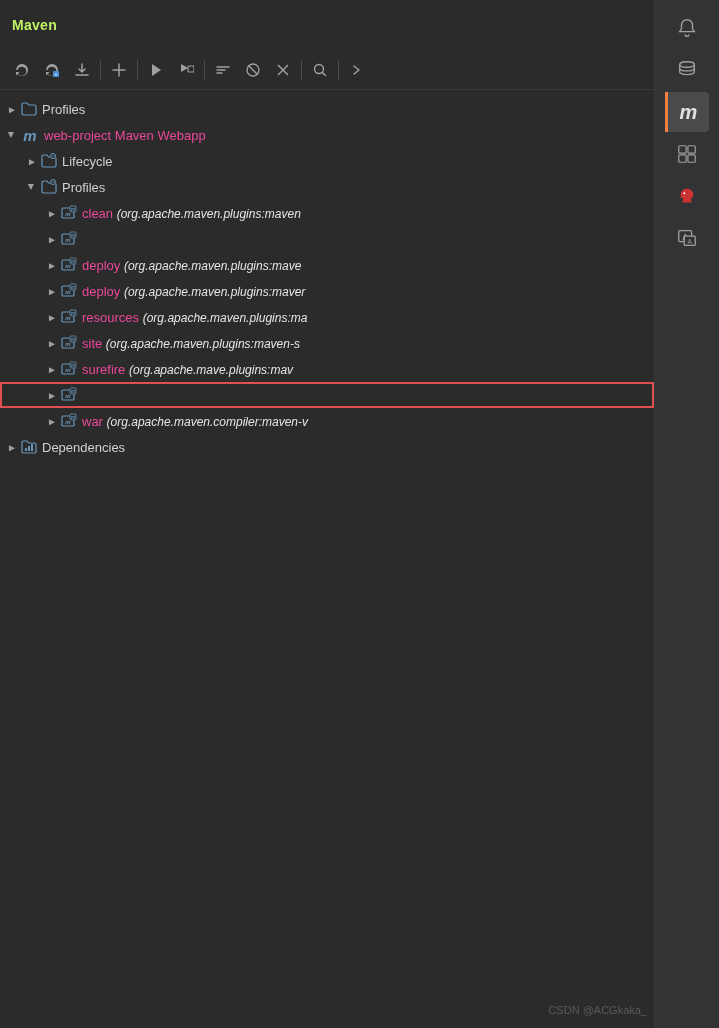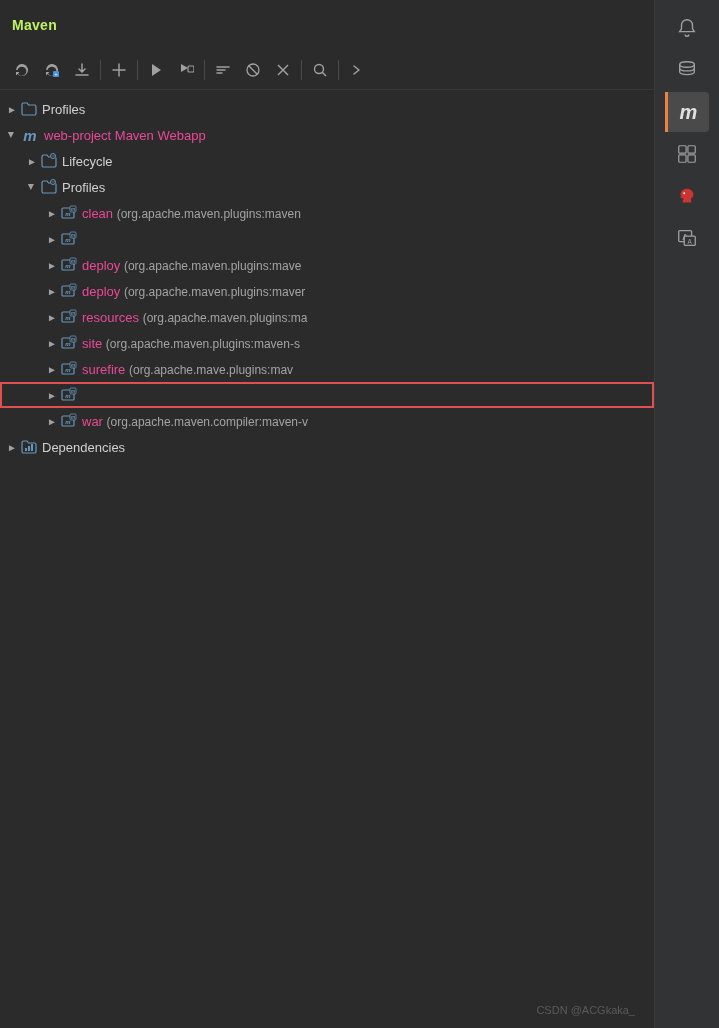--- a/index.html
+++ b/index.html
@@ -108,22 +108,23 @@
       flex-shrink: 0;
     }
     .tree-label {
       font-size: 13px;
       color: #d0d0d0;
     }
     .tree-label .blue-text {
       color: #ec4899;
     }
     .tree-label .gray-text {
-      color: #a3a3a3;
+      color: #e5e5e5;
       font-size: 12px;
+      font-style: italic;
     }
 
     
     .tree-item.highlighted {
       outline: 2px solid #e05050;
       outline-offset: -2px;
     }
 
     
     .right-sidebar {
@@ -153,21 +154,21 @@
     }
     .sidebar-icon.accent {
       border-left: 3px solid #f08040;
       border-radius: 0 6px 6px 0;
     }
 
     
     .watermark {
       position: absolute;
       bottom: 12px;
-      right: 84px;
+      right: 72px;
       color: #5a5a5a;
       font-size: 11px;
       margin-left: 24px;
     }
 
     
     .icon-svg {
       width: 16px;
       height: 16px;
     }

